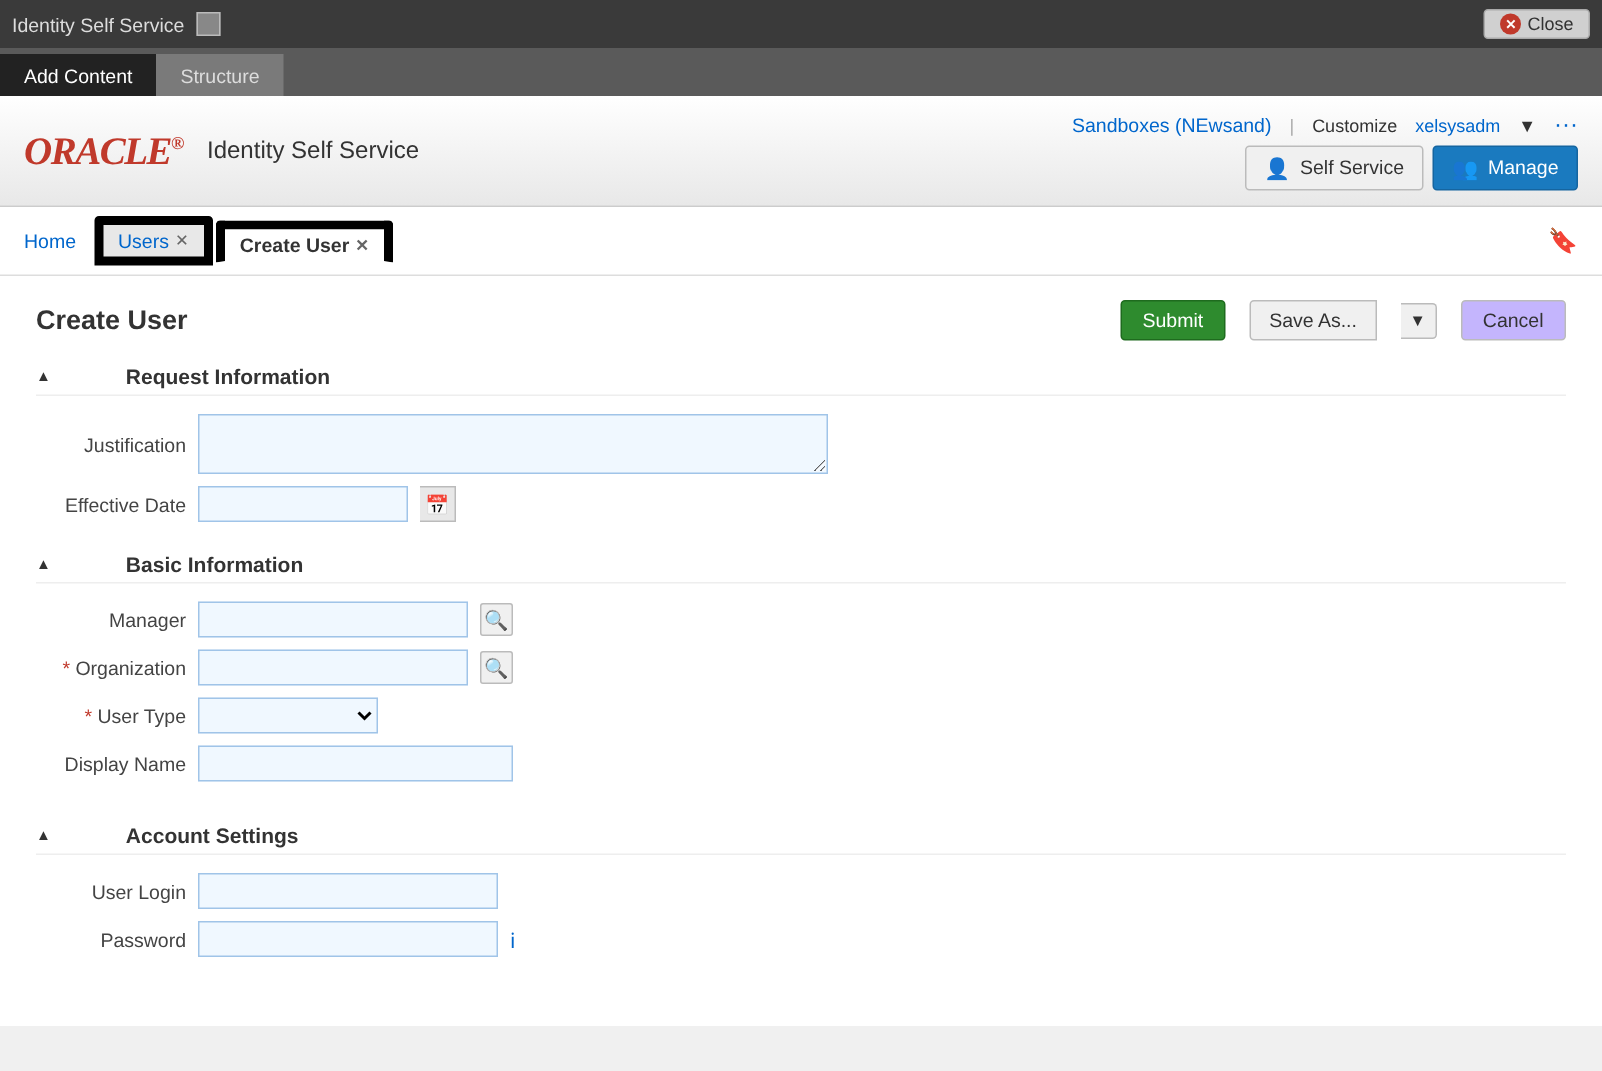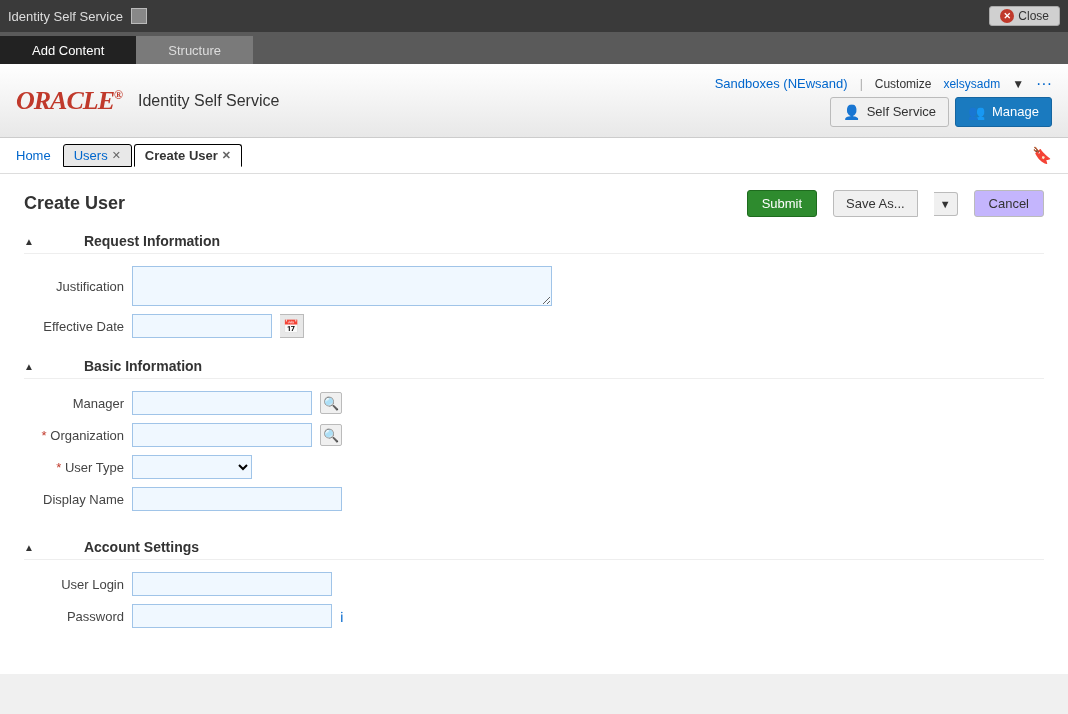--- a/index.html
+++ b/index.html
@@ -58,21 +58,21 @@
 
     
     .tab-bar {
       background: #5a5a5a;
       display: flex;
       height: 32px;
       align-items: flex-end;
       padding-left: 0;
     }
     .tab-btn {
-      padding: 6px 32px;
+      padding: 6px 16px;
       cursor: pointer;
       font-size: 13px;
       border: none;
       height: 28px;
       display: flex;
       align-items: center;
     }
     .tab-btn.active {
       background: #222;
       color: #fff;
@@ -195,21 +195,21 @@
       text-decoration: none;
       font-size: 13px;
       cursor: pointer;
     }
     .breadcrumb-sep {
       color: #999;
       margin: 0 4px;
     }
     .breadcrumb-tab {
       background: #e8e8e8;
-      border: 1px solid #000000;
+      border: 6px solid #000000;
       border-radius: 3px 3px 0 0;
       padding: 3px 10px;
       font-size: 13px;
       color: #0066cc;
       cursor: pointer;
       display: flex;
       align-items: center;
       gap: 4px;
     }
     .breadcrumb-tab.active-tab {

